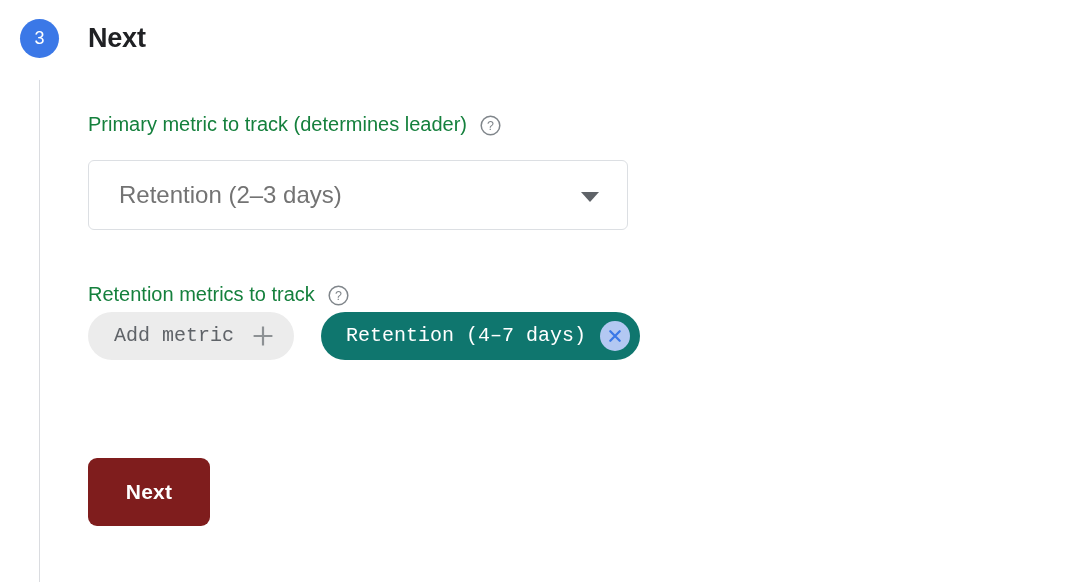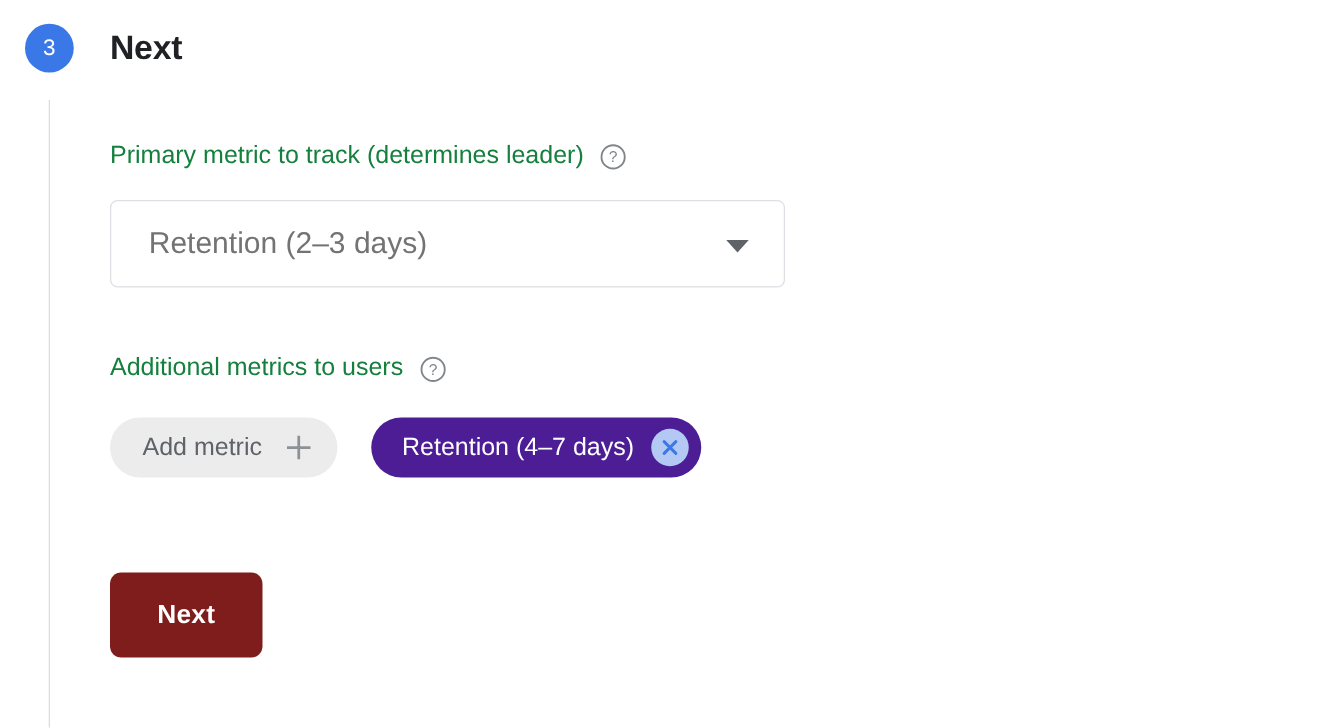--- a/index.html
+++ b/index.html
@@ -126,43 +126,44 @@
     height: 0;
     border-left: 9px solid transparent;
     border-right: 9px solid transparent;
     border-top: 10px solid #5f6368;
   }
 
   
   .chip-row {
     position: absolute;
     left: 0;
-    top: 334px;
+    top: 312px;
     display: flex;
     align-items: center;
     gap: 27px;
+    font-family: Liberation Mono, monospace;
   }
   .chip {
     display: flex;
     align-items: center;
     height: 48px;
     border-radius: 24px;
     box-sizing: border-box;
     white-space: nowrap;
   }
   .chip-add {
     background: #ececec;
     padding: 0 19px 0 26px;
   }
   .chip-add .chip-label {
     color: #5f6368;
     font-size: 20px;
   }
   .chip-selected {
-    background: #4c1d95;
+    background: #0f766e;
     padding: 0 10px 0 25px;
   }
   .chip-selected .chip-label {
     color: #ffffff;
     font-size: 20px;
   }
   .chip-label { line-height: 1; }
 
   .plus-icon {
     margin-left: 17px;
@@ -225,21 +226,21 @@
         </svg>
       </span>
     </div>
 
     <div class="select-box">
       <div class="select-value">Retention (2–3 days)</div>
       <div class="select-arrow"></div>
     </div>
 
     <div class="field-label label-additional">
-      <span>Additional metrics to users</span>
+      <span>Retention metrics to track</span>
       <span class="help-icon">
         <svg width="21" height="21" viewBox="0 0 21 21" aria-hidden="true">
           <circle cx="10.5" cy="10.5" r="9.3" fill="none" stroke="#80868b" stroke-width="1.5"></circle>
           <text x="10.5" y="14.9" text-anchor="middle" font-family="Liberation Sans, sans-serif" font-size="12.5" fill="#80868b">?</text>
         </svg>
       </span>
     </div>
 
     <div class="chip-row">
 

